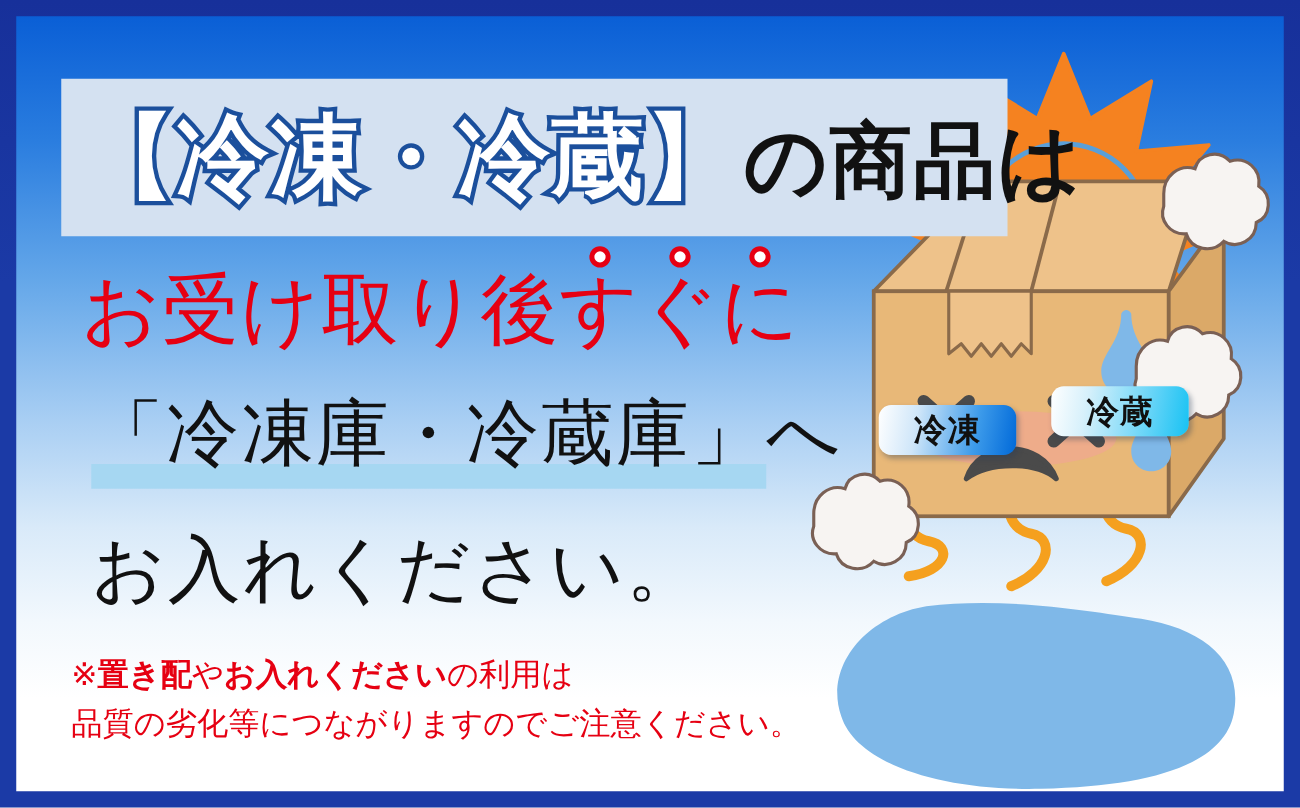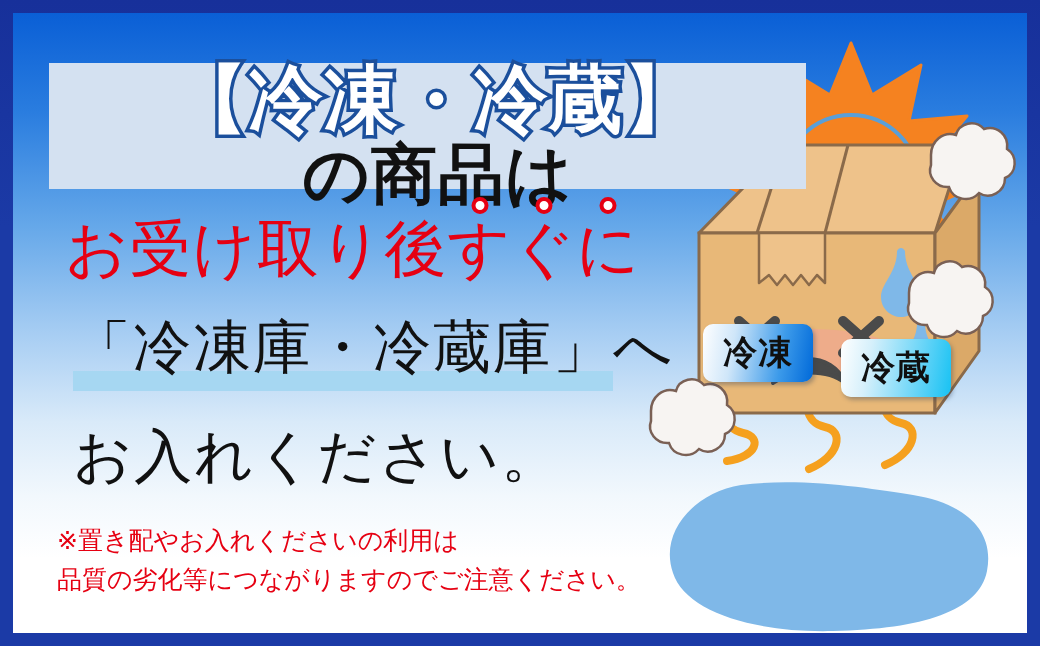--- a/index.html
+++ b/index.html
@@ -49,21 +49,20 @@
     position: absolute;
     left: 36px;
     top: 50px;
     width: 757px;
     height: 126px;
     background: #d4e1f1;
     display: flex;
     align-items: center;
     padding-left: 17px;
     box-sizing: border-box;
-    flex-direction: column;
   }
   .title-emph {
     font-size: 74px;
     font-weight: bold;
     color: #ffffff;
     letter-spacing: 1px;
     -webkit-text-stroke: 7px #1b4f9c;
     paint-order: stroke fill;
     white-space: nowrap;
     line-height: 1;
@@ -144,45 +143,45 @@
   
   .footnote {
     position: absolute;
     left: 44px;
     top: 508px;
     color: #e60012;
     font-size: 25px;
     line-height: 1.55;
     white-space: nowrap;
   }
-  .footnote .strong { font-weight: normal; }
+  .footnote .strong { font-weight: bold; }
 
   
   .badge {
     position: absolute;
     width: 110px;
-    height: 58px;
+    height: 40px;
     border-radius: 10px;
     display: flex;
     align-items: center;
     justify-content: center;
-    font-size: 34px;
+    font-size: 26px;
     font-weight: bold;
     color: #101010;
     letter-spacing: 1px;
     box-shadow: 2px 3px 4px rgba(40,60,90,0.35);
   }
   #badge-frozen {
     left: 690px;
     top: 311px;
     background: linear-gradient(100deg, #ffffff 0%, #cfe6f9 28%, #3d9bea 70%, #0069d9 100%);
   }
   #badge-chilled {
     left: 828px;
-    top: 326px;
+    top: 296px;
     background: linear-gradient(100deg, #ffffff 0%, #d6f0fb 26%, #62d3f7 72%, #17c2f3 100%);
   }
 
   
   .illus {
     position: absolute;
     left: 620px;
     top: 20px;
     width: 420px;
     height: 610px;

